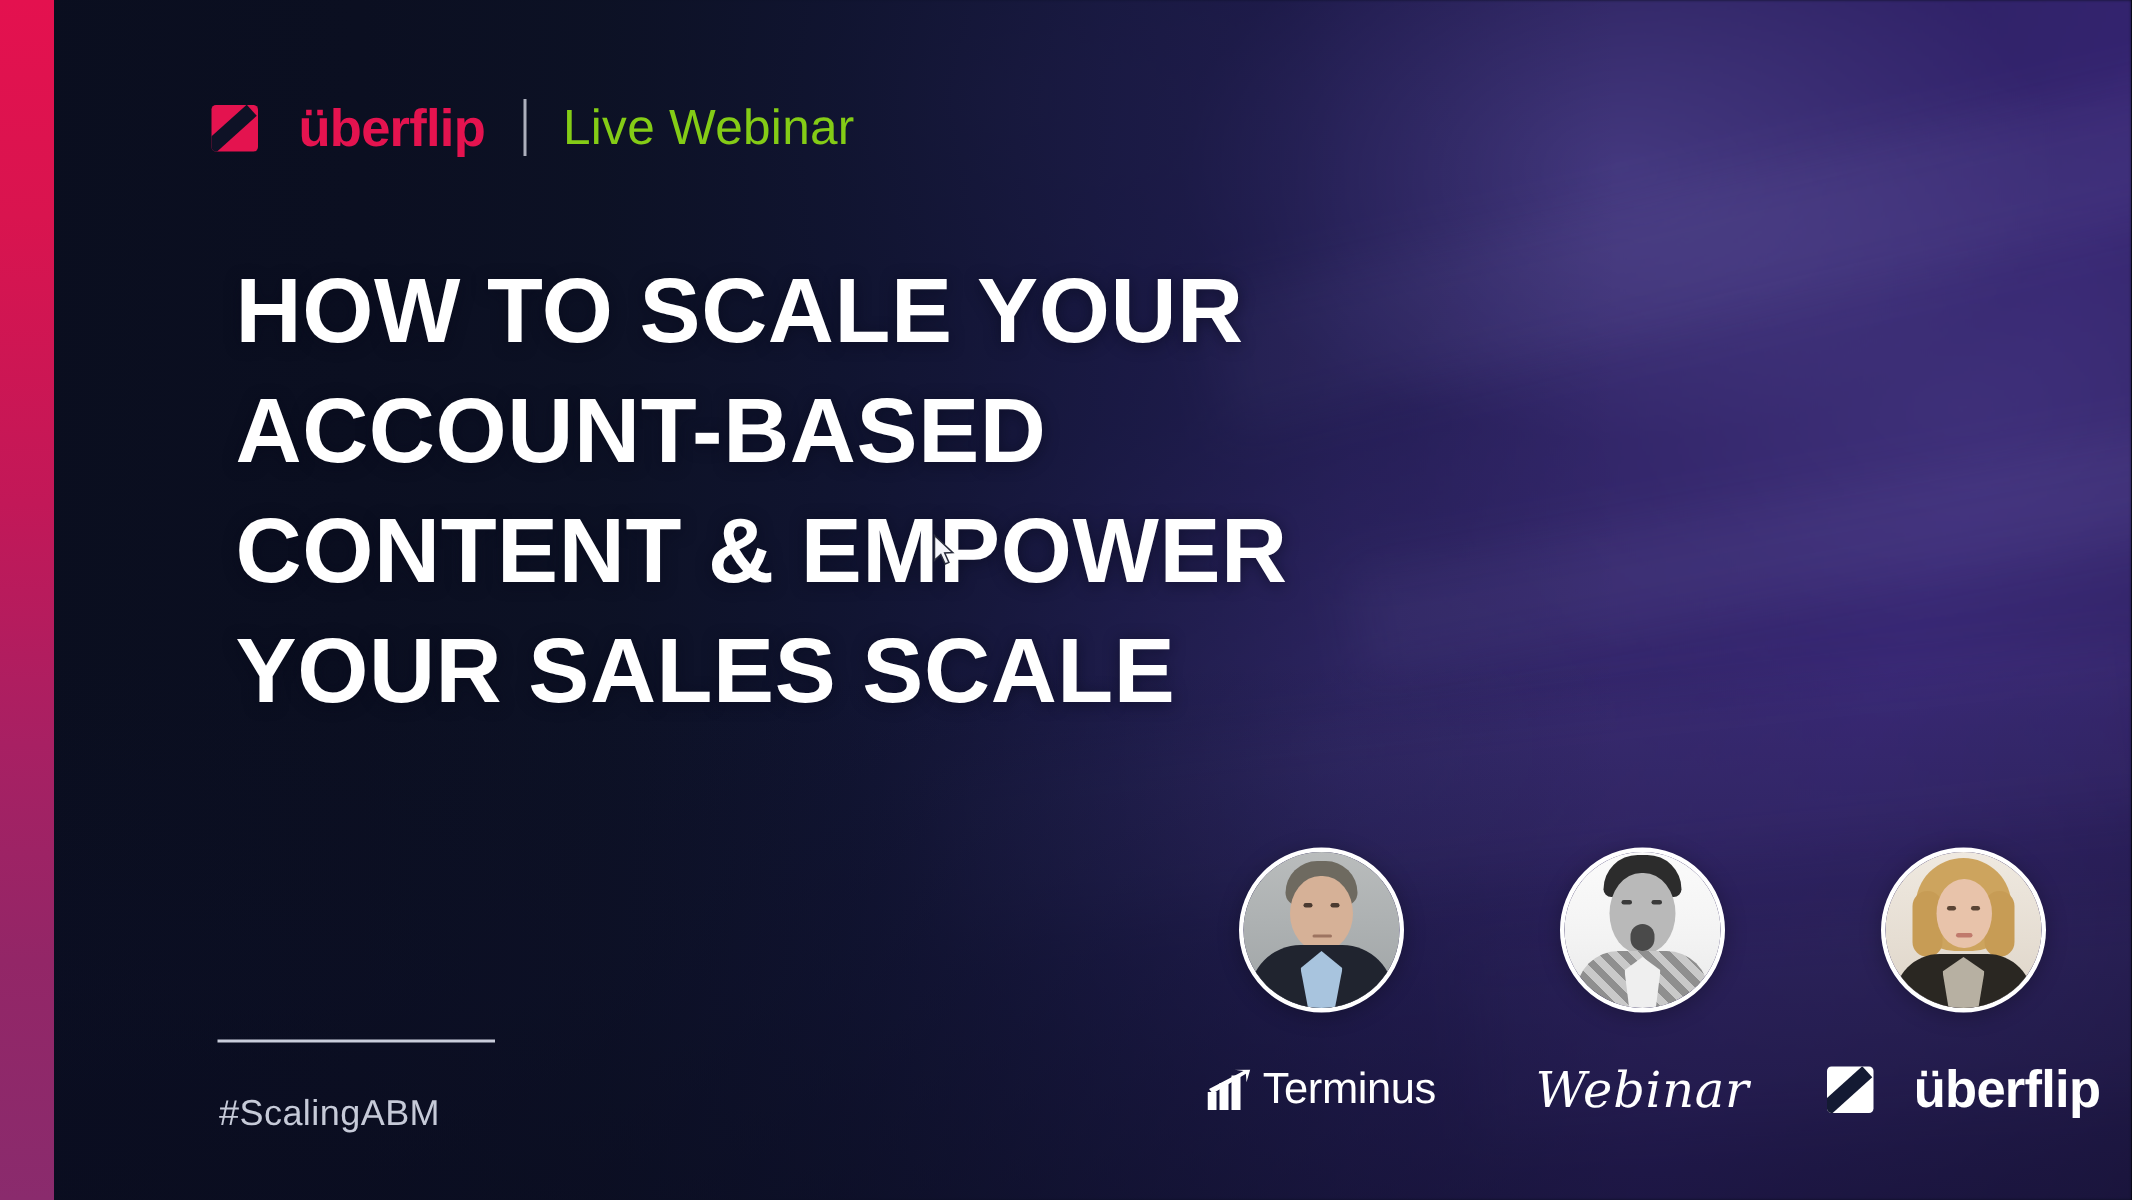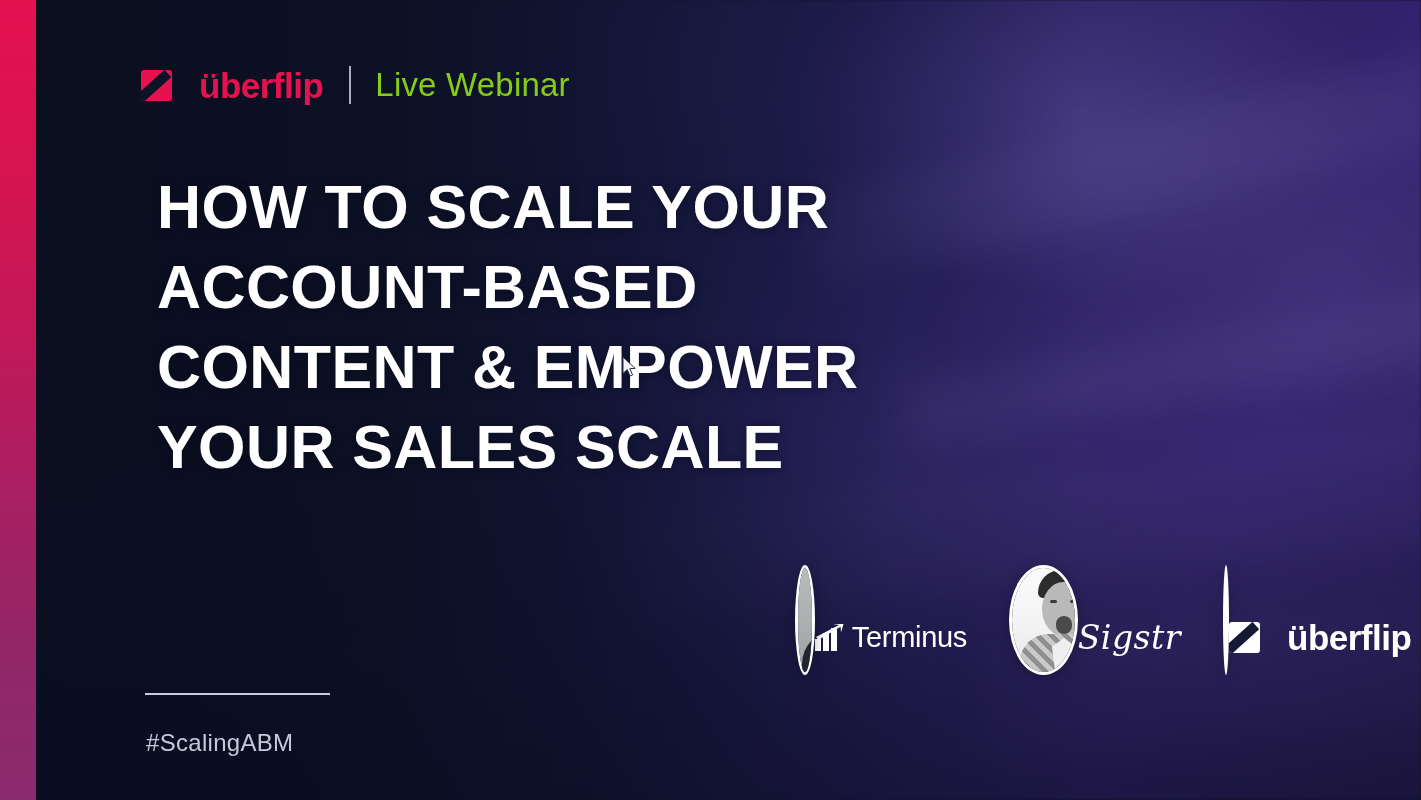--- a/index.html
+++ b/index.html
@@ -174,21 +174,21 @@
     position: absolute;
     left: 795px;
     top: 565px;
     width: 600px;
     display: flex;
     justify-content: space-between;
   }
   .speaker {
     width: 172px;
     display: flex;
-    flex-direction: row;
+    flex-direction: column;
     align-items: center;
   }
   .avatar {
     width: 104px;
     height: 104px;
     border-radius: 50%;
     border: 3px solid #ffffff;
     overflow: hidden;
     position: relative;
     box-shadow: 0 2px 14px rgba(0,0,0,.28);
@@ -333,21 +333,21 @@
           <div class="hair"></div>
             <div class="face"></div>
           <div class="eyeL"></div>
             <div class="eyeR"></div>
             <div class="beard"></div>
           <div class="body"></div>
             <div class="tee"></div>
         </div>
       </div>
       <div class="speaker-logo">
-        <span class="logo-sigstr">Sigstr</span>
+        <span class="logo-sigstr">Webinar</span>
       </div>
     </div>
 
     <div class="speaker">
       <div class="avatar av3">
         <div class="photo">
           <div class="hair"></div>
             <div class="hairL"></div>
             <div class="hairR"></div>
           <div class="face"></div>

